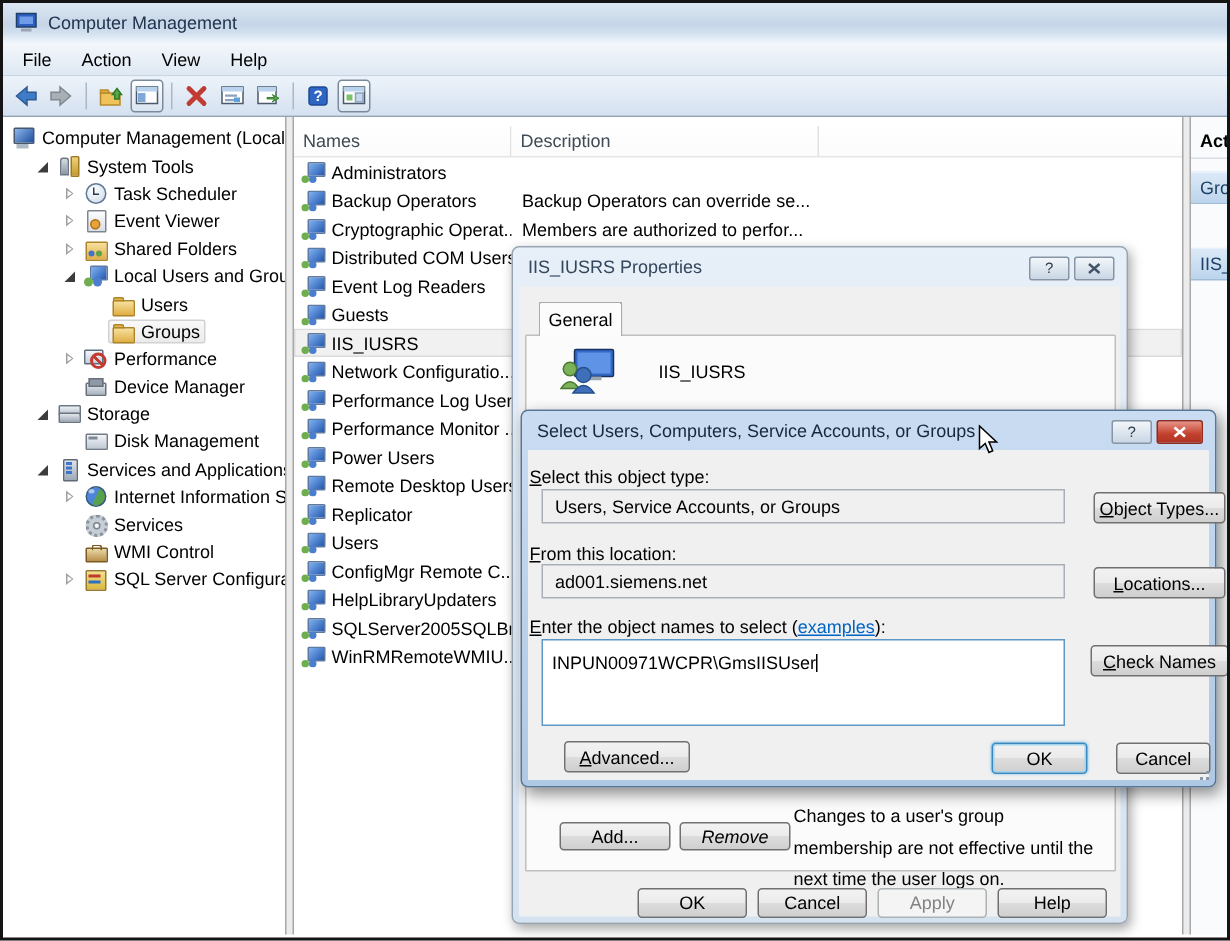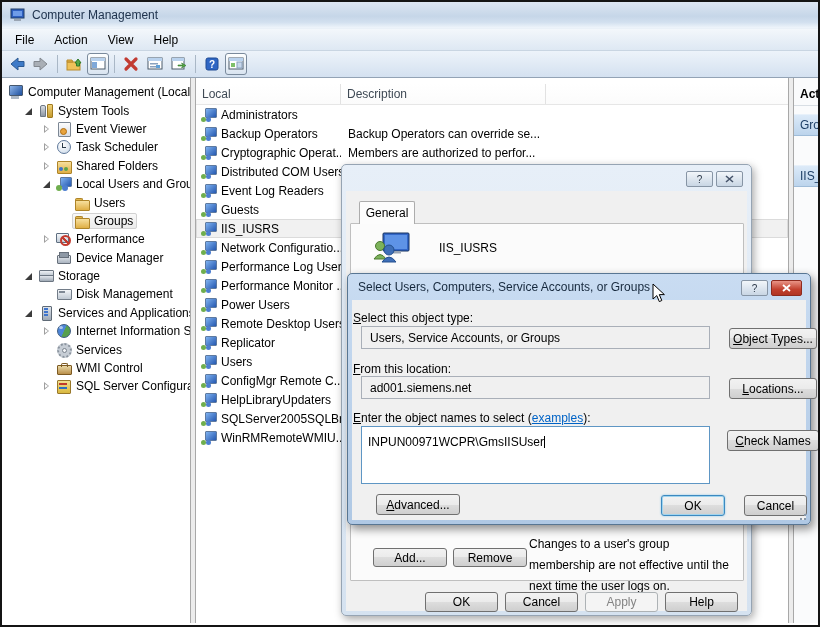--- a/index.html
+++ b/index.html
@@ -109,21 +109,21 @@
     background:#FCFCFC;border:1px solid #ACACAC;border-bottom:none;border-radius:2px 2px 0 0;
     display:flex;align-items:center;justify-content:center;}
   .tabpage{position:absolute;left:4px;top:32px;width:394px;height:358px;background:#FBFBFB;border:1px solid #BFBFBF;border-radius:1px;}
   .grouprow{position:absolute;left:22px;top:8px;display:flex;align-items:center;gap:28px;}
   .note{position:absolute;left:178px;top:310px;width:206px;line-height:21px;}
   .btn{display:flex;align-items:center;justify-content:center;border:1px solid #707070;border-radius:3px;
     background:linear-gradient(180deg,#F2F2F2,#EBEBEB 50%,#DDDDDD 50%,#CFCFCF);white-space:nowrap;}
   .btn.disabled{background:#F4F4F4;border-color:#ADB2B5;color:#838383;}
   .btn.default{border-color:#3C89C0;box-shadow:inset 0 0 0 1px #A0D4EE,0 0 2px #7FC0E8;}
   #prop-add{position:absolute;left:22px;top:324px;width:74px;height:19px;}
-  #prop-remove{position:absolute;left:102px;top:324px;width:74px;height:19px;}
+  #prop-remove{position:absolute;left:102px;top:324px;width:74px;height:19px;font-style:italic;}
   .prop-btnrow .btn{position:absolute;width:73px;height:20px;top:401px;}
   
   #seldlg{left:345px;top:271px;width:464px;height:252px;z-index:40;
     background:linear-gradient(#C9DCF2,#AFC8E4);border:1px solid #587693;box-shadow:3px 4px 10px rgba(0,0,0,.45);}
   #seldlg .cap{color:#16283C;}
   .flabel{position:absolute;left:1px;white-space:nowrap;}
   .ul{text-decoration:underline;}
   .rofield{position:absolute;left:9px;width:349px;height:23px;background:#F0F0F0;border:1px solid #A9AFB8;
      display:flex;align-items:center;padding:0 8px;white-space:nowrap;}
   .namesbox{position:absolute;left:9px;top:126px;width:349px;height:58px;background:#FFF;border:1px solid #5E96C4;
@@ -234,34 +234,34 @@
       <div class="tn lvl1">
           <span class="tw open"></span>
           <span class="nodebox">
             <span class="ti ti-tools"></span>
             <span>System Tools</span>
           </span>
         </div>
       <div class="tn lvl2">
           <span class="tw closed"></span>
           <span class="nodebox">
+            <span class="ti ti-clock"></span>
+            <span>Task Scheduler</span>
+          </span>
+        </div>
+      <div class="tn lvl2">
+          <span class="tw closed"></span>
+          <span class="nodebox">
             <span class="ti ti-event"></span>
             <span>Event Viewer</span>
           </span>
         </div>
       <div class="tn lvl2">
           <span class="tw closed"></span>
           <span class="nodebox">
-            <span class="ti ti-clock"></span>
-            <span>Task Scheduler</span>
-          </span>
-        </div>
-      <div class="tn lvl2">
-          <span class="tw closed"></span>
-          <span class="nodebox">
             <span class="ti ti-shfolder"></span>
             <span>Shared Folders</span>
           </span>
         </div>
       <div class="tn lvl2">
           <span class="tw open"></span>
           <span class="nodebox">
             <span class="ti ti-people"></span>
             <span>Local Users and Groups</span>
           </span>
@@ -342,21 +342,21 @@
             <span class="ti ti-sql"></span>
             <span>SQL Server Configuration</span>
           </span>
         </div>
     </div>
 
     <div class="splitter"></div>
 
     <div class="list">
       <div class="lheader">
-        <span class="hc c1">Local</span>
+        <span class="hc c1">Names</span>
         <span class="hc c2">Description</span>
         <span class="hc cfill"></span>
       </div>
       <div class="lr">
           <span class="cell name">
             <span class="gico"></span>
             <span>Administrators</span>
           </span>
         </div>
       <div class="lr">
@@ -485,20 +485,23 @@
     <div class="actions">
       <div class="act-h">Act</div>
       <div class="act-gap1"></div>
       <div class="act-banner">Gro</div>
       <div class="act-gap2"></div>
       <div class="act-banner">IIS_</div>
     </div>
   </div>
 
   <div class="dlg" id="propdlg">
+    <div class="cap">
+      <span>IIS_IUSRS Properties</span>
+    </div>
     <div class="capbtns">
       <span class="cbtn">?</span>
       <span class="cbtn">
           <svg width="9" height="8">
             <path d="M1 1 L8 7 M8 1 L1 7" stroke="#45536A" stroke-width="1.6"></path>
           </svg>
         </span>
     </div>
     <div class="client">
       <div class="tab">General</div>

